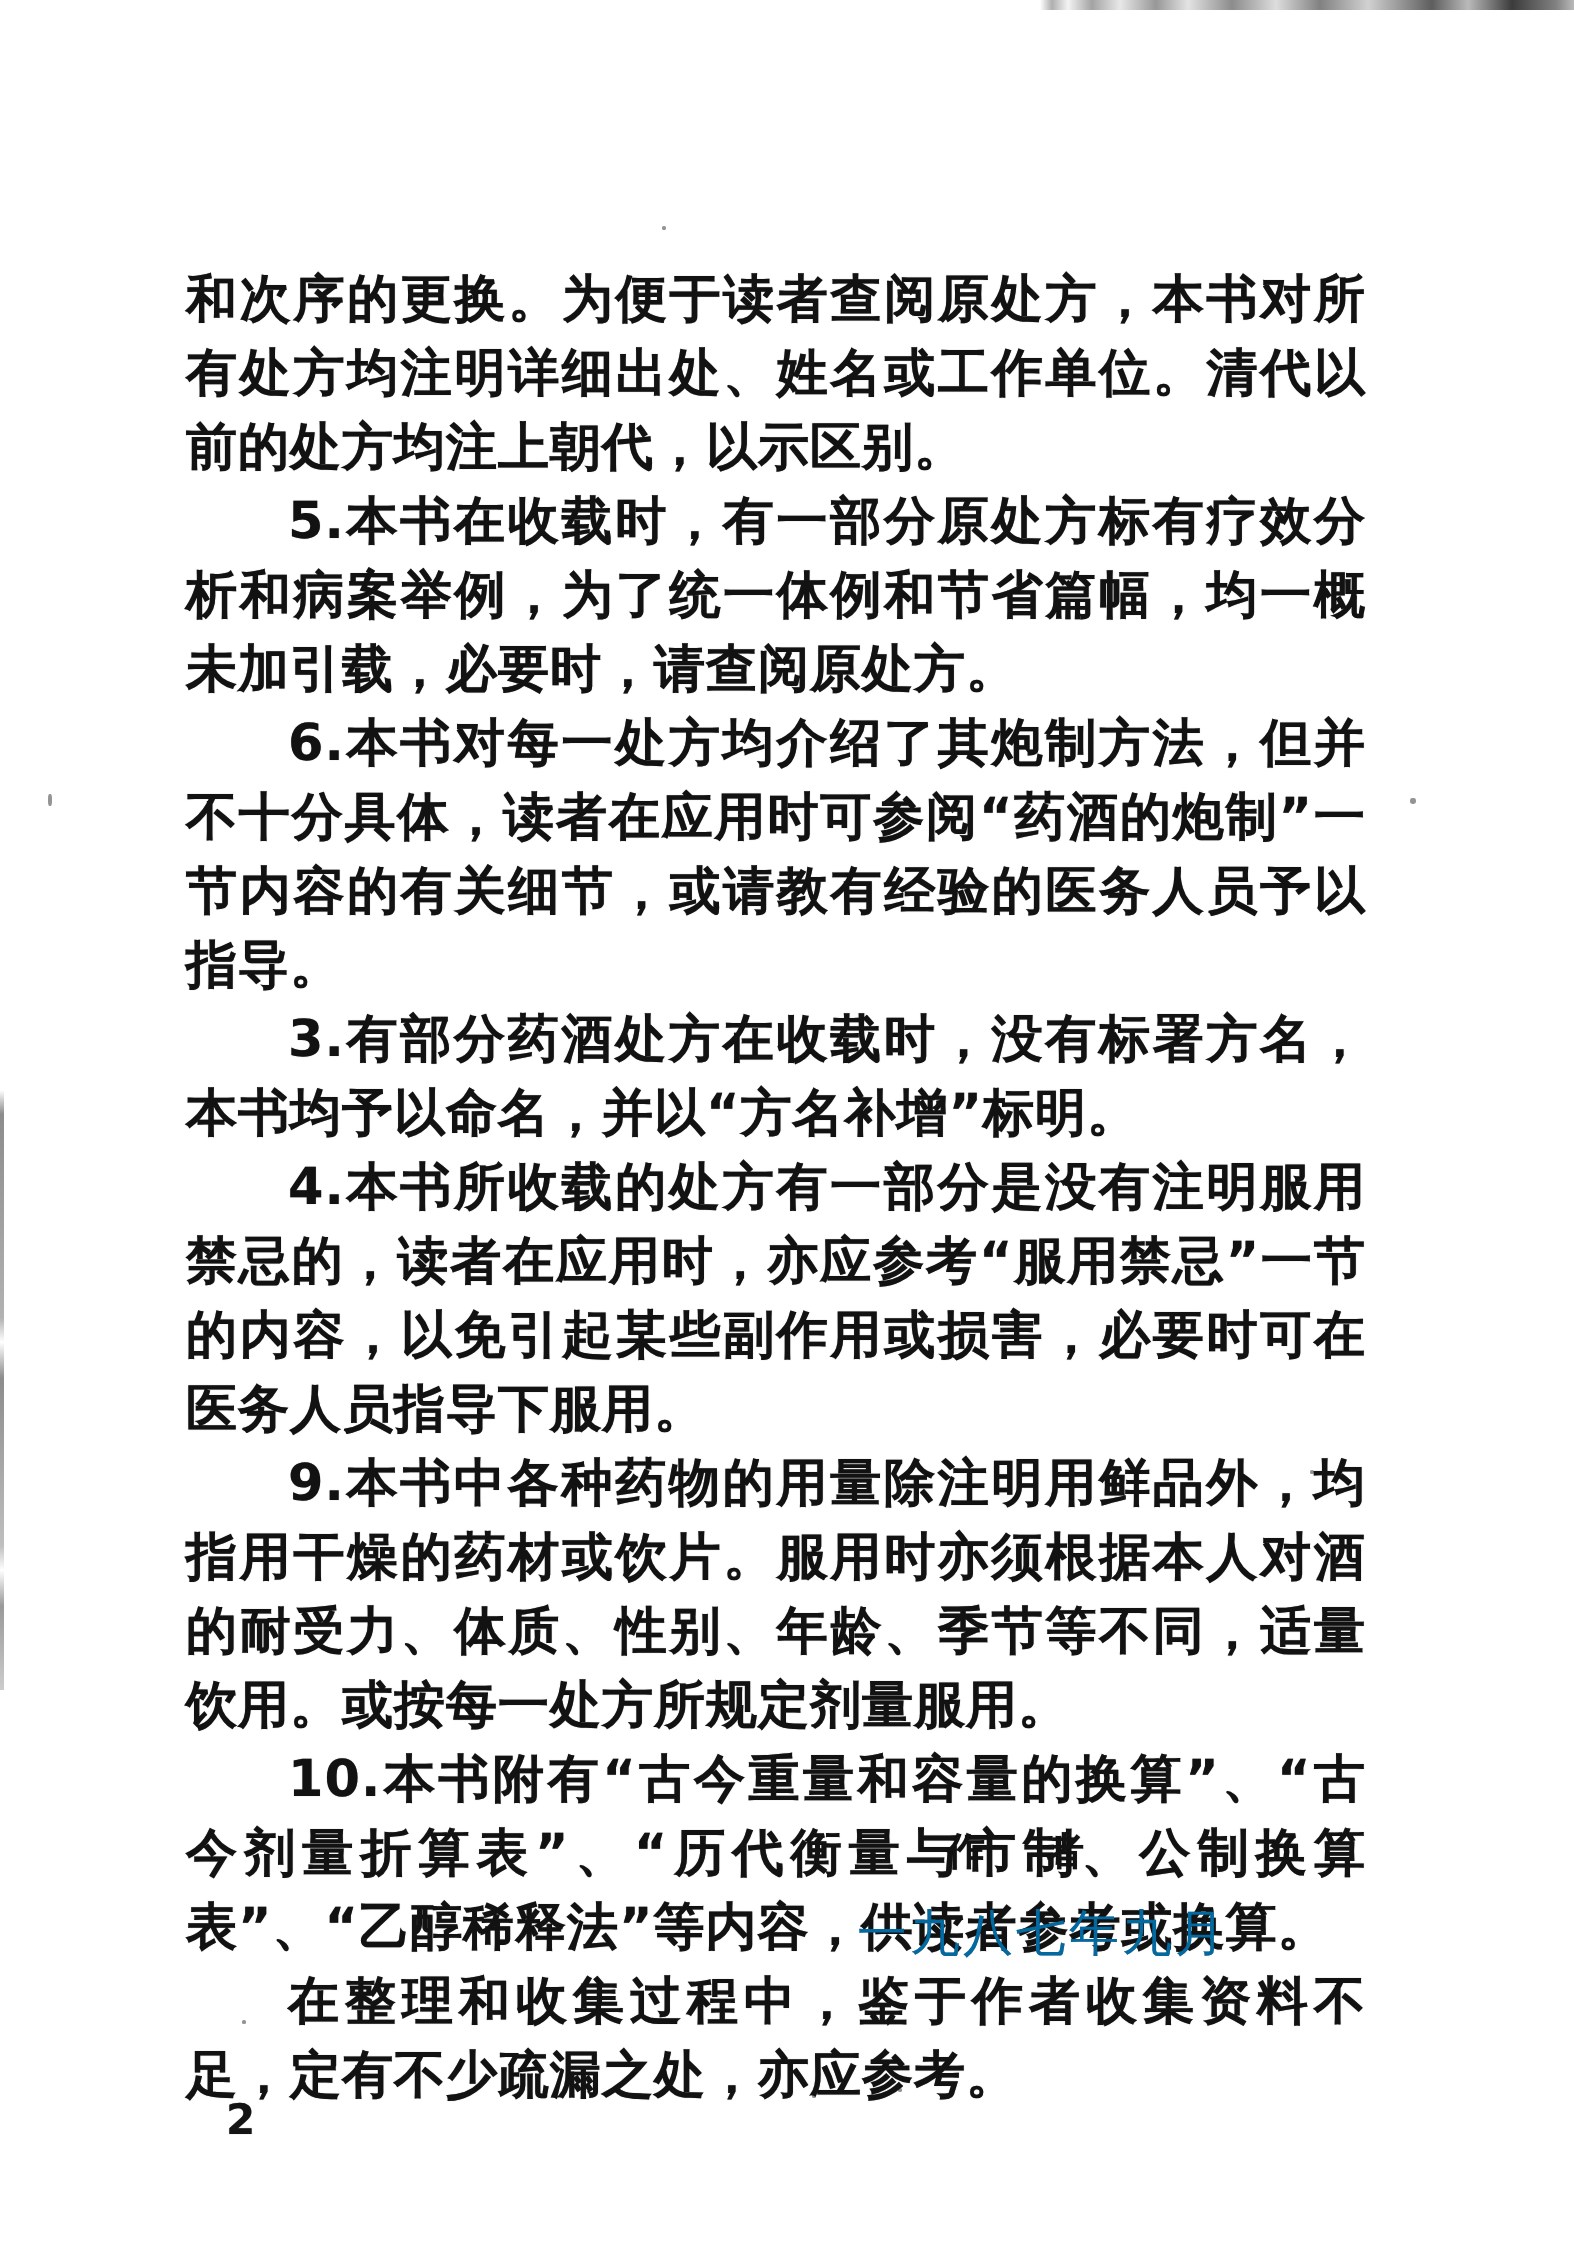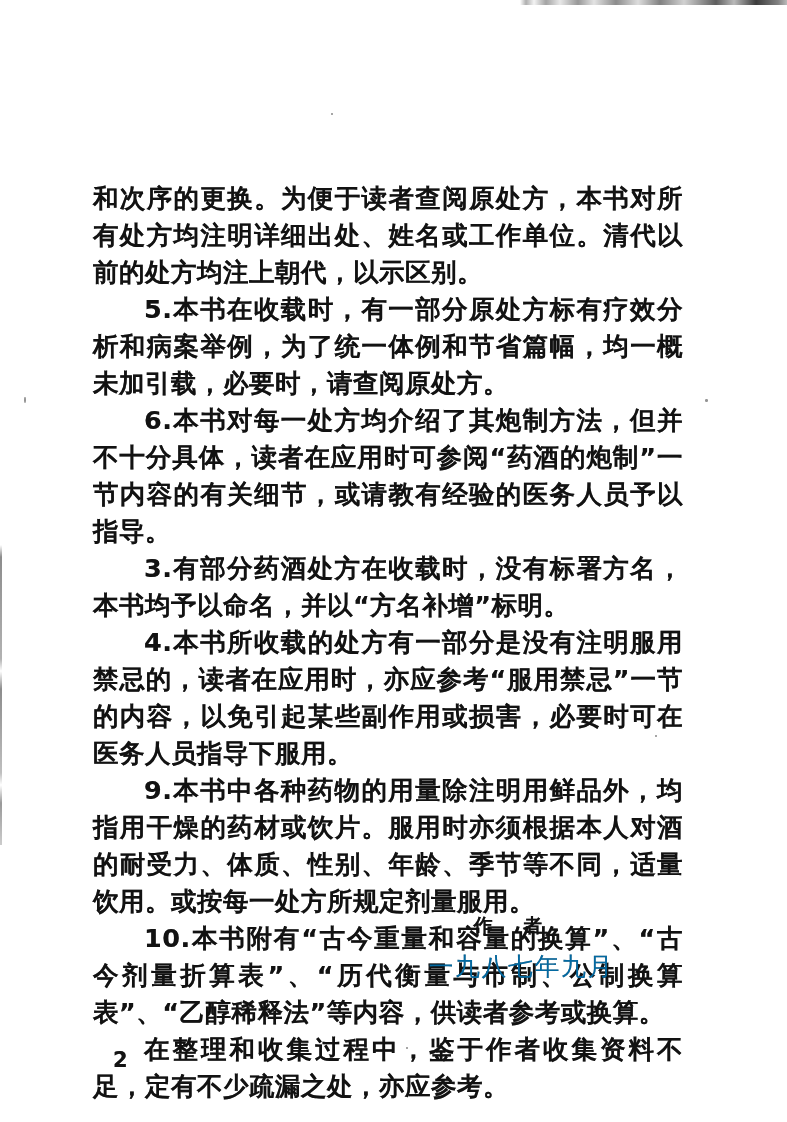--- a/index.html
+++ b/index.html
@@ -151,21 +151,21 @@
 
   <div class="speck" style="left:121px; top:1010px; width:2px; height:2px;"></div>
   <div class="speck" style="left:705px; top:399px; width:3px; height:3px;"></div>
   <div class="speck" style="left:24px; top:397px; width:2px; height:6px;"></div>
   <div class="speck" style="left:406px; top:1047px; width:2px; height:2px;"></div>
   <div class="speck" style="left:449px; top:1044px; width:2px; height:2px;"></div>
   <div class="speck" style="left:331px; top:113px; width:2px; height:2px;"></div>
   <div class="speck" style="left:655px; top:735px; width:2px; height:2px;"></div>
 
   <div class="text-column">
-    <p class="para indent" style="text-indent:0;margin-top:48px;">和次序的更换。为便于读者查阅原处方，本书对所有处方均注明详细出处、姓名或工作单位。清代以前的处方均注上朝代，以示区别。</p>
+    <p class="para indent" style="text-indent:0;">和次序的更换。为便于读者查阅原处方，本书对所有处方均注明详细出处、姓名或工作单位。清代以前的处方均注上朝代，以示区别。</p>
     <p class="para indent">5.本书在收载时，有一部分原处方标有疗效分析和病案举例，为了统一体例和节省篇幅，均一概未加引载，必要时，请查阅原处方。</p>
     <p class="para indent">6.本书对每一处方均介绍了其炮制方法，但并不十分具体，读者在应用时可参阅“药酒的炮制”一节内容的有关细节，或请教有经验的医务人员予以指导。</p>
     <p class="para indent">3.有部分药酒处方在收载时，没有标署方名，本书均予以命名，并以“方名补增”标明。</p>
     <p class="para indent">4.本书所收载的处方有一部分是没有注明服用禁忌的，读者在应用时，亦应参考“服用禁忌”一节的内容，以免引起某些副作用或损害，必要时可在医务人员指导下服用。</p>
     <p class="para indent">9.本书中各种药物的用量除注明用鲜品外，均指用干燥的药材或饮片。服用时亦须根据本人对酒的耐受力、体质、性别、年龄、季节等不同，适量饮用。或按每一处方所规定剂量服用。</p>
     <p class="para indent">10.本书附有“古今重量和容量的换算”、“古今剂量折算表”、“历代衡量与市制、公制换算表”、“乙醇稀释法”等内容，供读者参考或换算。</p>
     <p class="para indent">在整理和收集过程中，鉴于作者收集资料不足，定有不少疏漏之处，亦应参考。</p>
   </div>
 
   <div class="signature">

